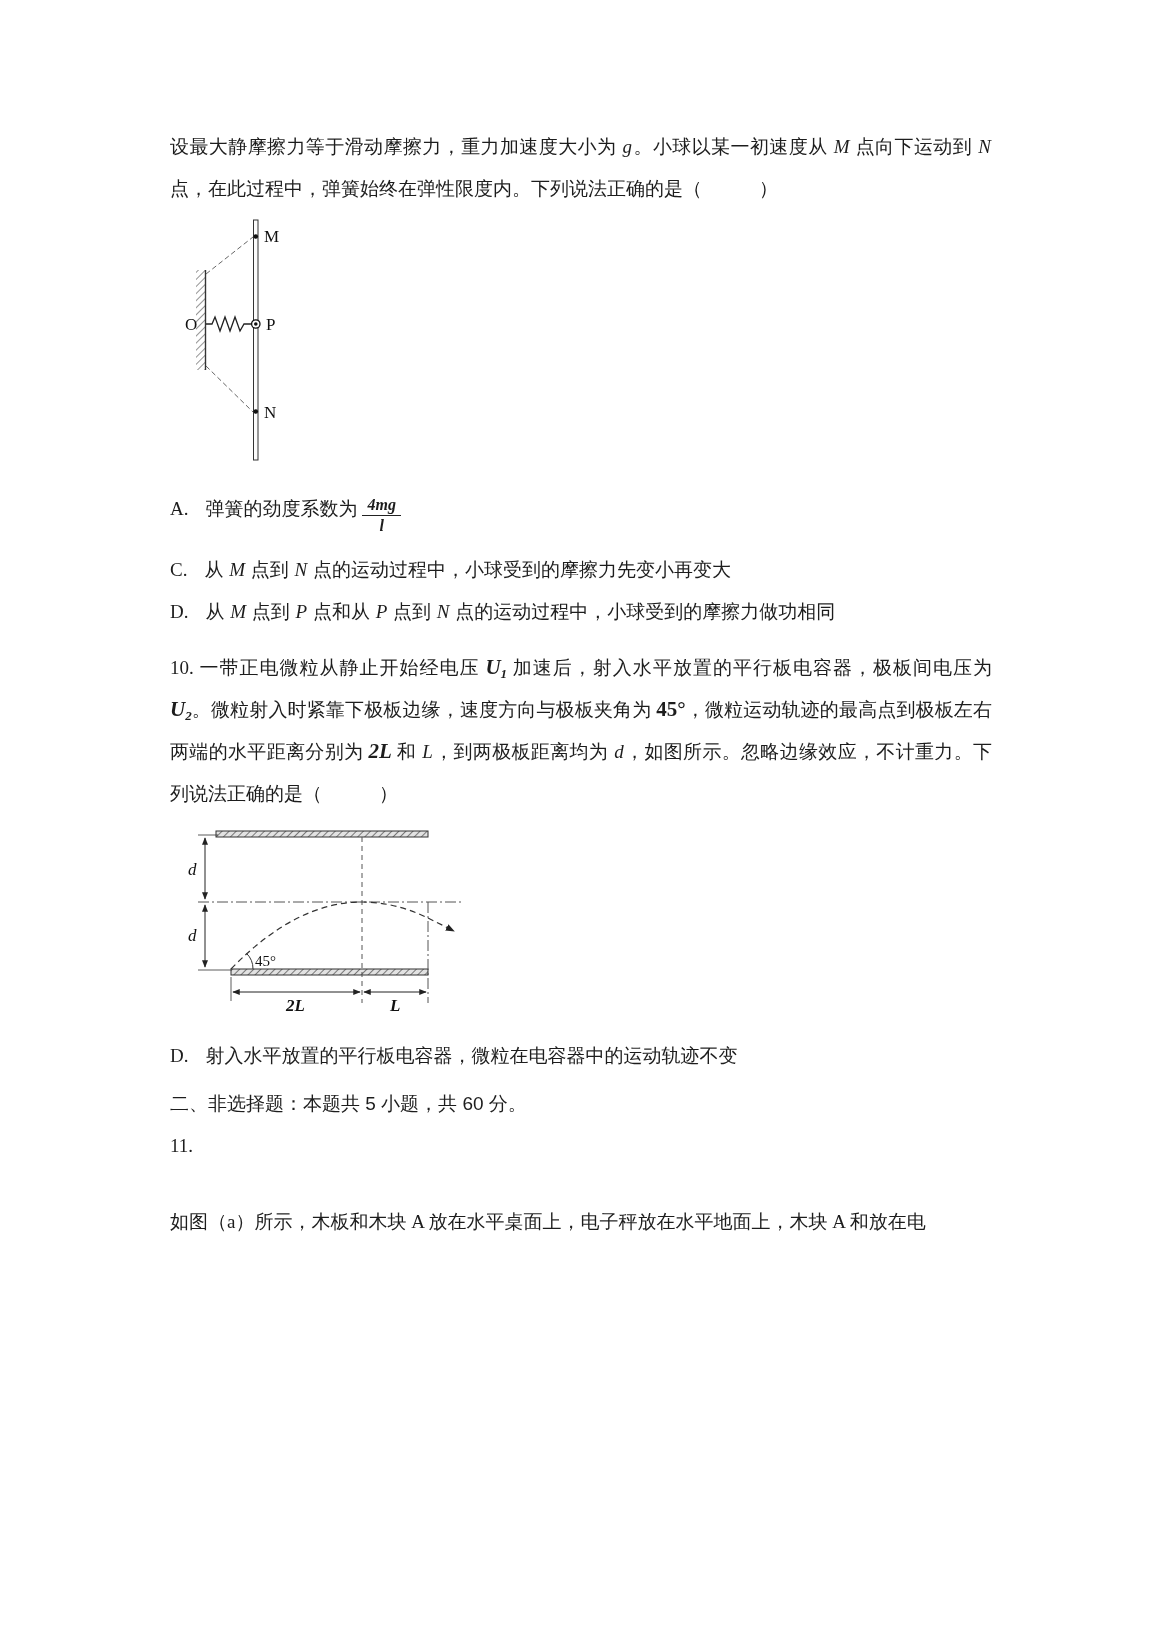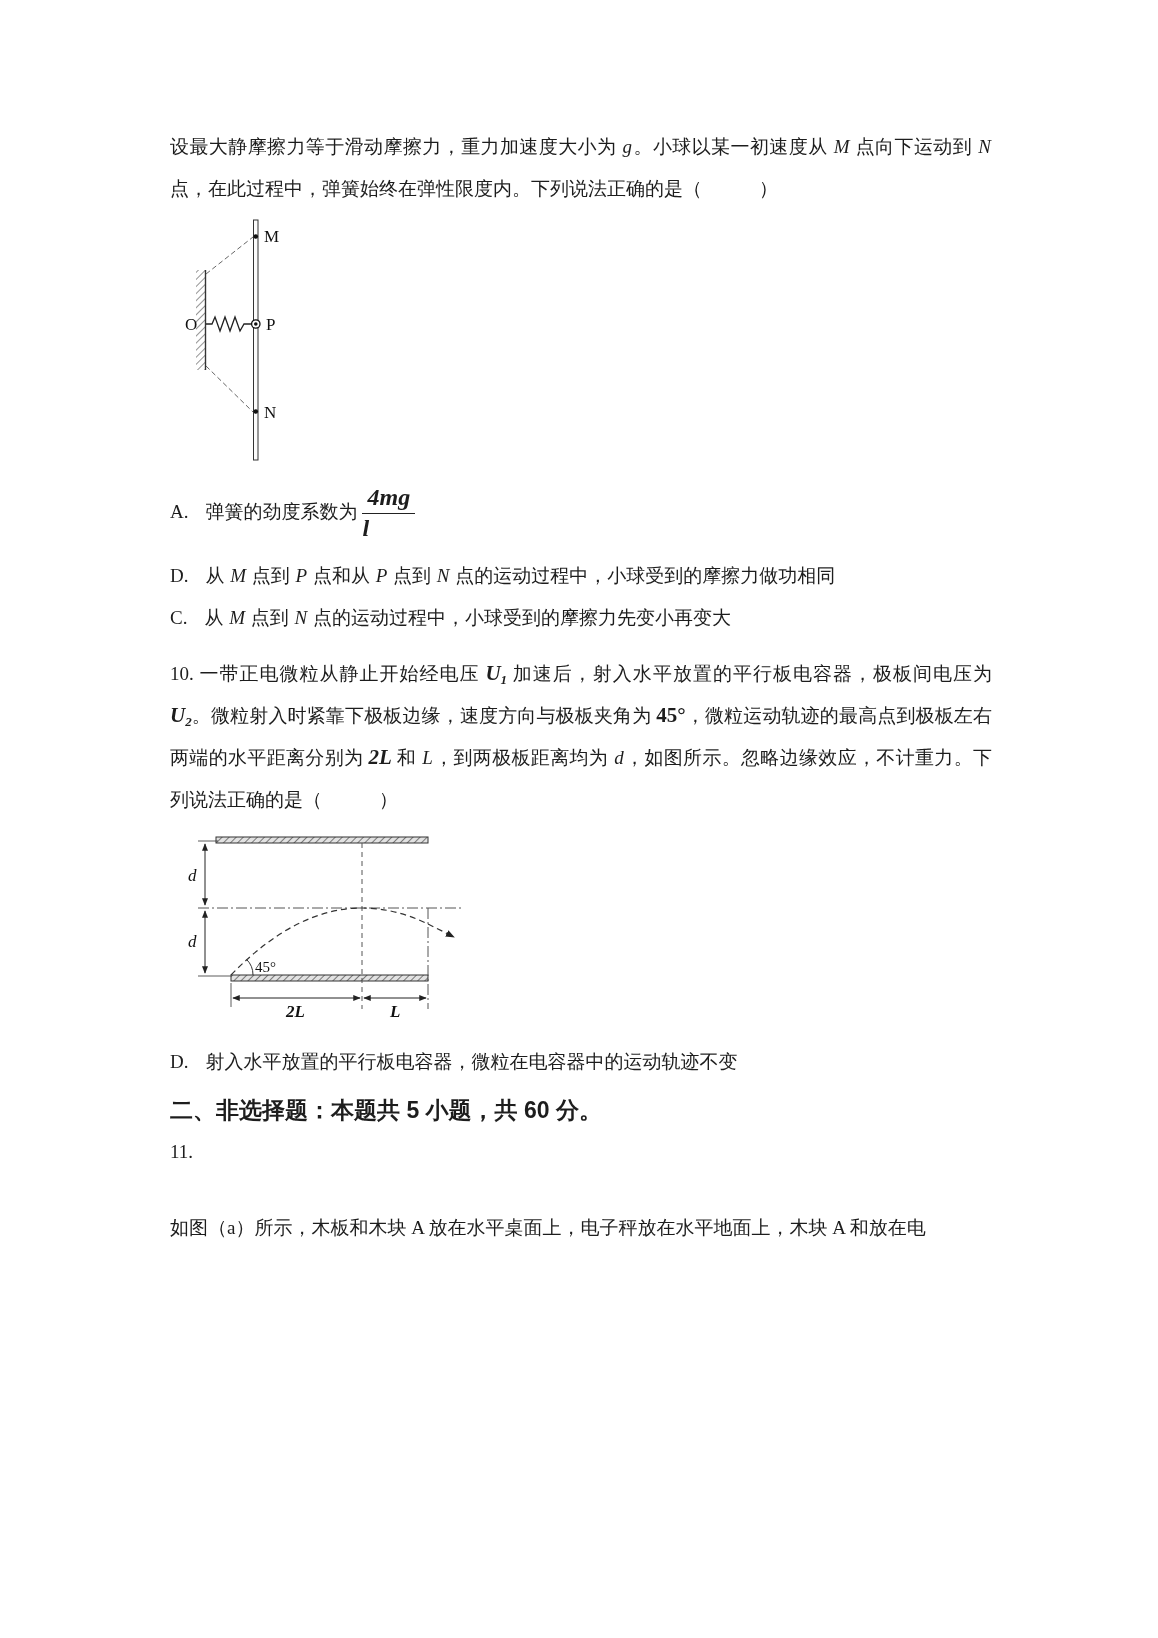--- a/index.html
+++ b/index.html
@@ -7,32 +7,32 @@
         font-family:"Liberation Serif","DejaVu Serif",serif;color:#1d1d1d;}
   .content{position:absolute;left:170px;top:126px;width:822px;}
   .para{margin:0;font-size:19px;line-height:42px;text-align:justify;}
   .opt{margin:0;font-size:19px;line-height:42px;}
   .opt.tall{margin:7px 0;}
   .optlabel{margin-right:17px;}
   .iv{font-style:italic;padding:0 1px;}
   .mb{font-weight:700;font-size:21px;line-height:1;font-family:"Liberation Serif","DejaVu Serif",serif;}
   .it{font-style:italic;}
   sub{font-size:13px;vertical-align:-4px;}
-  .frac{display:inline-block;vertical-align:middle;text-align:left;font-weight:700;font-style:italic;
-        font-size:24px;line-height:1.15;margin:4px 5px 6px 5px;}
+  .frac{display:inline-block;vertical-align:middle;text-align:center;font-weight:700;font-style:italic;
+        font-size:16px;line-height:1.15;margin:16px 5px 6px 5px;}
   .frac .num{display:block;border-bottom:1.6px solid #222;padding:0 5px 1px;}
   .frac .den{display:block;padding-top:1px;}
   .radicand{text-decoration:overline;}
   .de{font-weight:700;font-size:20px;vertical-align:3px;padding:0 1px;}
   .fig1{margin:4px 0 10px 6px;}
   .fig2{margin:10px 0 6px 8px;}
   .figlabel{font-family:"Liberation Serif","DejaVu Serif",serif;font-size:17px;fill:#111;}
   .figlabel-it{font-style:italic;}
   .figlabel-b{font-weight:700;}
-  .sec-header{margin:0;font-size:23px;line-height:42px;font-weight:700;
+  .sec-header{margin:0;font-size:19px;line-height:42px;font-weight:400;
               font-family:"Liberation Sans","DejaVu Sans",sans-serif;}
   .gap-top{margin-top:34px;}
 </style>
 </head>
 <body>
 
 <div class="page">
   <div class="content">
 
     <p class="para"><span>设最大静摩擦力等于滑动摩擦力，重力加速度大小为 </span><span class="iv">g</span><span>。小球以某一初速度从 </span><span class="iv">M</span><span> 点向下运动到 </span><span class="iv">N</span><span> 点，在此过程中，弹簧始终在弹性限度内。下列说法正确的是（　　　）</span></p>
@@ -58,23 +58,23 @@
         <text x="9" y="116" class="figlabel">O</text>
         <text x="88" y="28" class="figlabel">M</text>
         <text x="90" y="116" class="figlabel">P</text>
         <text x="88" y="204" class="figlabel">N</text>
       </svg>
     </div>
 
     <div class="opt tall"><span class="optlabel">A.</span><span>弹簧的劲度系数为</span><span class="frac"><span class="num">4mg</span><span class="den">l</span></span></div>
 
 
+    <div class="opt"><span class="optlabel">C.</span><span>从 </span><span class="iv">M</span><span> 点到 </span><span class="iv">N</span><span> 点的运动过程中，小球受到的摩擦力先变小再变大</span></div>
+
     <div class="opt"><span class="optlabel">D.</span><span>从 </span><span class="iv">M</span><span> 点到 </span><span class="iv">P</span><span> 点和从 </span><span class="iv">P</span><span> 点到 </span><span class="iv">N</span><span> 点的运动过程中，小球受到的摩擦力做功相同</span></div>
-
-    <div class="opt"><span class="optlabel">C.</span><span>从 </span><span class="iv">M</span><span> 点到 </span><span class="iv">N</span><span> 点的运动过程中，小球受到的摩擦力先变小再变大</span></div>
 
     <p class="para" style="margin-top:14px;"><span>10.  一带正电微粒从静止开始经电压 </span><span class="mb it"><span>U</span><sub>1</sub></span><span> 加速后，射入水平放置的平行板电容器，极板间电压为 </span><span class="mb it"><span>U</span><sub>2</sub></span><span>。微粒射入时紧靠下极板边缘，速度方向与极板夹角为 </span><span class="mb">45°</span><span>，微粒运动轨迹的最高点到极板左右两端的水平距离分别为 </span><span class="mb it">2L</span><span> 和 </span><span class="iv">L</span><span>，到两极板距离均为 </span><span class="iv">d</span><span>，如图所示。忽略边缘效应，不计重力。下列说法正确的是（　　　）</span></p>
 
     <div class="fig2">
       <svg width="292" height="200" viewBox="0 0 292 200">
         <defs>
           <pattern id="platehatch" patternUnits="userSpaceOnUse" width="5" height="5" patternTransform="rotate(45)">
             <rect width="5" height="5" fill="#e2e2e2"></rect>
             <line x1="0" y1="0" x2="0" y2="5" stroke="#555" stroke-width="1.5"></line>
           </pattern>

